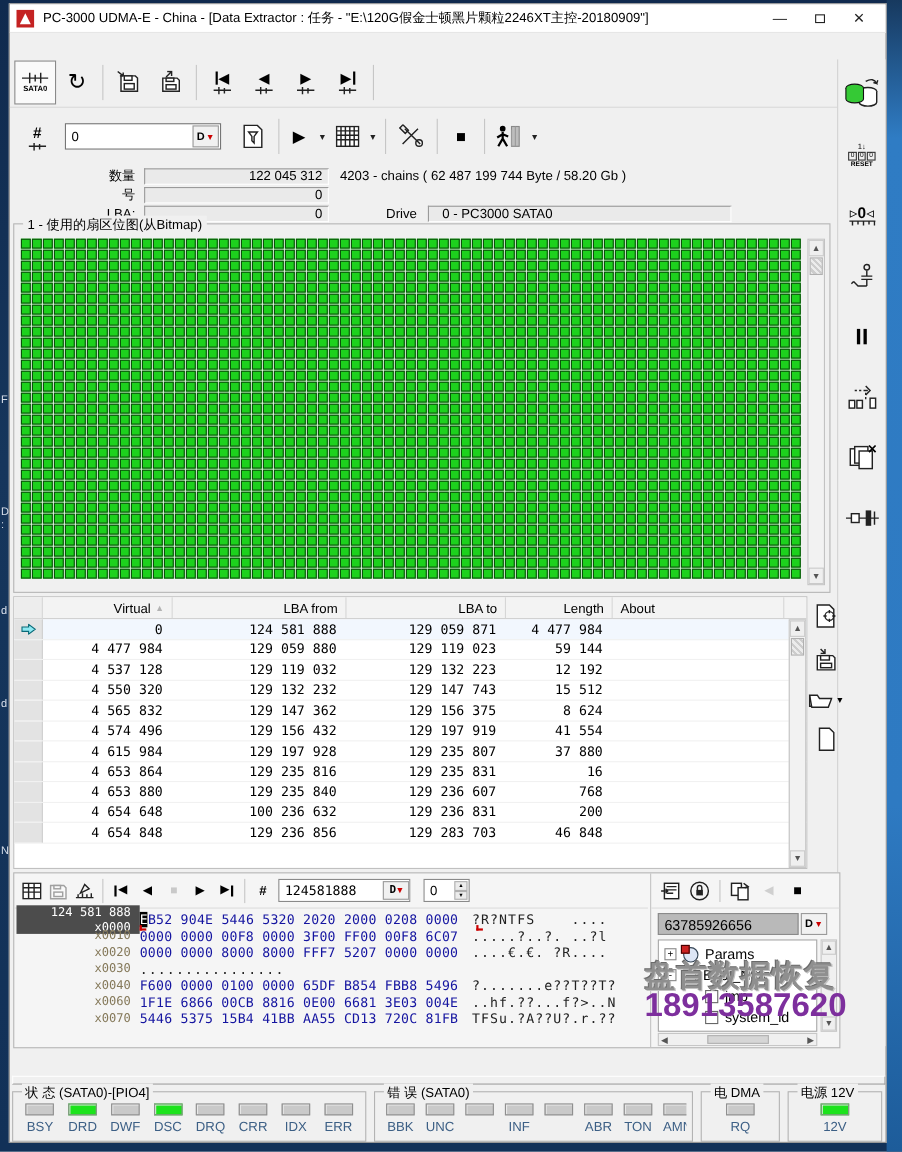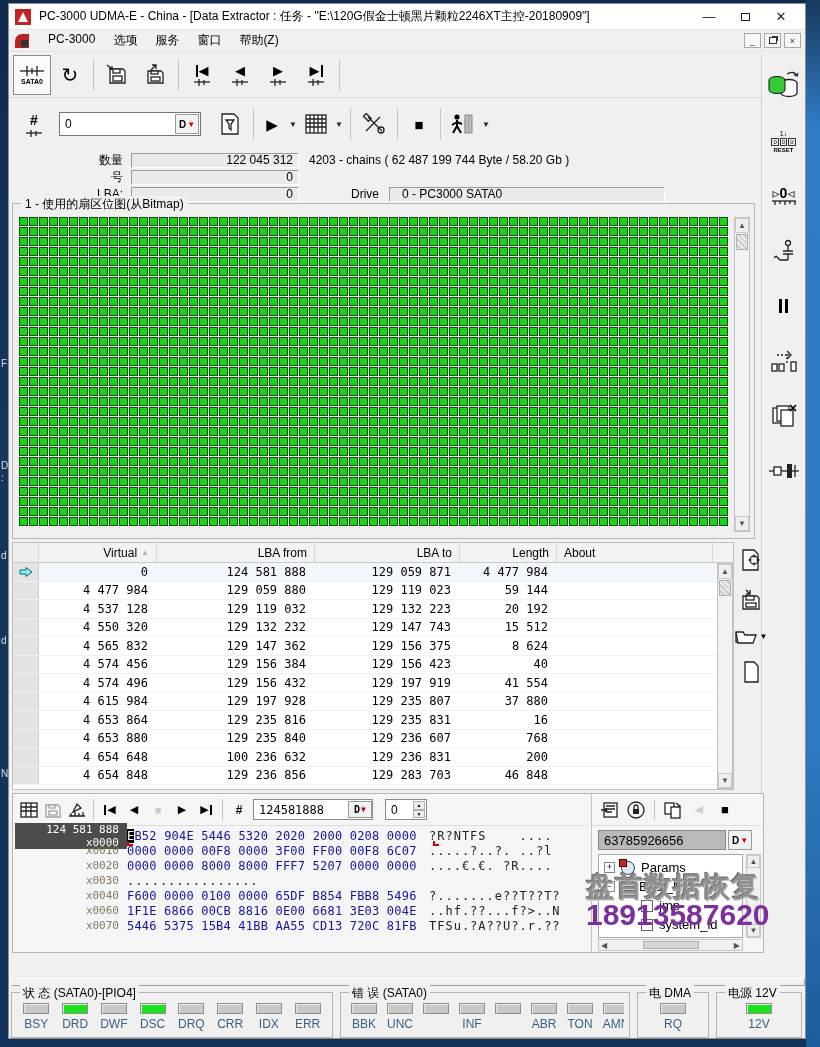--- a/index.html
+++ b/index.html
@@ -186,37 +186,20 @@
   <div class="titlebar">
     <span class="logo"></span>
     <span class="title-text">PC-3000 UDMA-E - China - [Data Extractor : 任务 - "E:\120G假金士顿黑片颗粒2246XT主控-20180909"]</span>
     <span class="win-btn">—</span>
     <span class="win-btn">
         <span class="restore-box"></span>
       </span>
     <span class="win-btn">✕</span>
   </div>
 
-  <div class="menubar">
-    <span class="menu-logo"></span>
-    <span style="display:flex">
-        <span class="menu-item">PC-3000</span>
-        <span class="menu-item">选项</span>
-        <span class="menu-item">服务</span>
-        <span class="menu-item">窗口</span>
-        <span class="menu-item">帮助(Z)</span>
-      </span>
-    <span class="mdi">
-      <span class="mdi-btn">_</span>
-      <span class="mdi-btn">
-          <span class="mdi-restore"></span>
-        </span>
-      <span class="mdi-btn">×</span>
-    </span>
-  </div>
 
   <div class="toolbar1">
     <span class="tb-btn sel">
       <svg width="24" height="10">
           <line x1="0" y1="5" x2="24" y2="5" class="ink"></line>
           <line x1="7" y1="0" x2="7" y2="10" class="ink"></line>
           <line x1="12" y1="2" x2="12" y2="8" class="ink"></line>
           <line x1="17" y1="0" x2="17" y2="10" class="ink"></line>
         </svg>
       <span class="sata-label">SATA0</span>
@@ -2666,45 +2649,37 @@
           <span class="td c2">129 059 880</span>
           <span class="td c3">129 119 023</span>
           <span class="td c4">59 144</span>
           <span class="td c5" style="justify-content: flex-start;"></span>
         </div>
         <div class="tr">
           <span class="gut"></span>
           <span class="td c1">4 537 128</span>
           <span class="td c2">129 119 032</span>
           <span class="td c3">129 132 223</span>
-          <span class="td c4">20 192</span>
+          <span class="td c4">12 192</span>
           <span class="td c5" style="justify-content: flex-start;"></span>
         </div>
         <div class="tr">
           <span class="gut"></span>
           <span class="td c1">4 550 320</span>
           <span class="td c2">129 132 232</span>
           <span class="td c3">129 147 743</span>
           <span class="td c4">15 512</span>
           <span class="td c5" style="justify-content: flex-start;"></span>
         </div>
         <div class="tr">
           <span class="gut"></span>
           <span class="td c1">4 565 832</span>
           <span class="td c2">129 147 362</span>
           <span class="td c3">129 156 375</span>
           <span class="td c4">8 624</span>
-          <span class="td c5" style="justify-content: flex-start;"></span>
-        </div>
-        <div class="tr">
-          <span class="gut"></span>
-          <span class="td c1">4 574 456</span>
-          <span class="td c2">129 156 384</span>
-          <span class="td c3">129 156 423</span>
-          <span class="td c4">40</span>
           <span class="td c5" style="justify-content: flex-start;"></span>
         </div>
         <div class="tr">
           <span class="gut"></span>
           <span class="td c1">4 574 496</span>
           <span class="td c2">129 156 432</span>
           <span class="td c3">129 197 919</span>
           <span class="td c4">41 554</span>
           <span class="td c5" style="justify-content: flex-start;"></span>
         </div>

